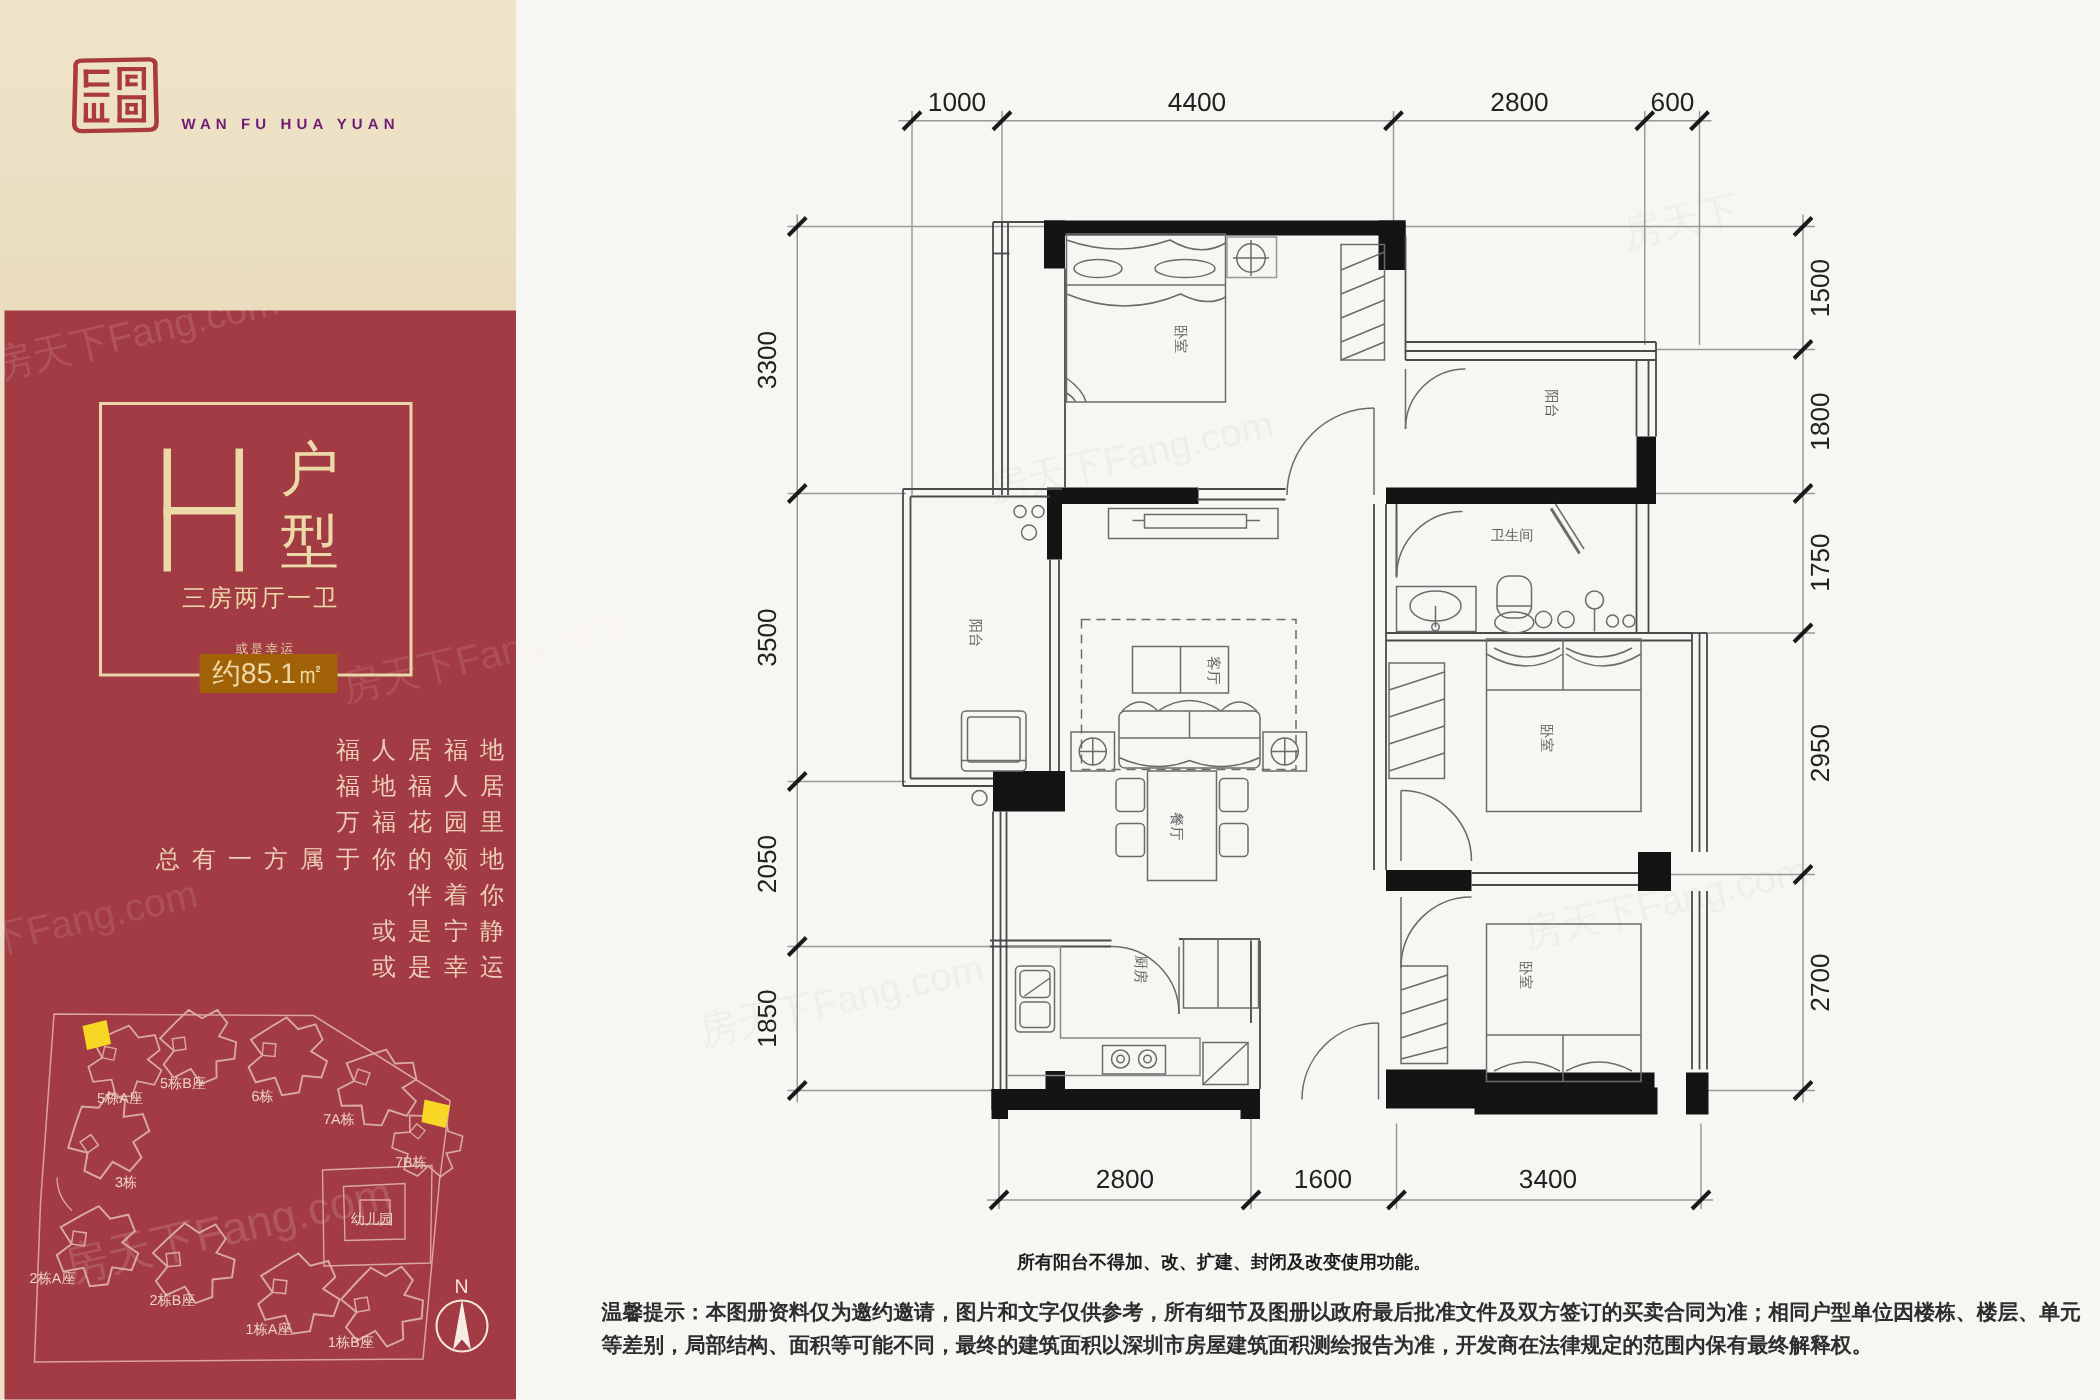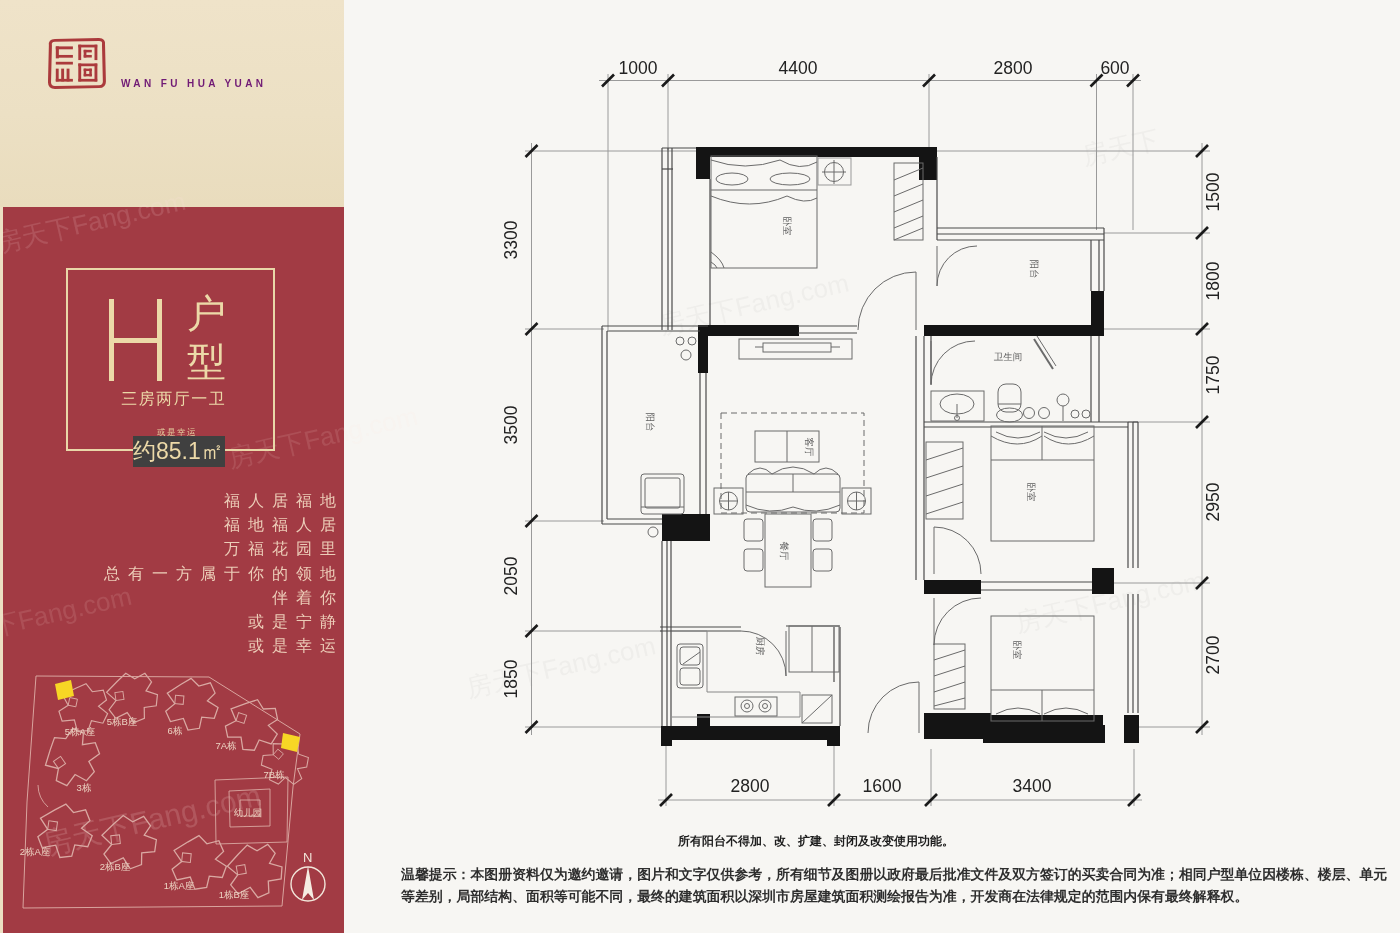--- a/index.html
+++ b/index.html
@@ -70,22 +70,22 @@
 
   <div style="position:absolute;left:109px;top:299px;width:5px;height:82px;background:#ecd9a8;"></div>
   <div style="position:absolute;left:157px;top:299px;width:5px;height:82px;background:#ecd9a8;"></div>
   <div style="position:absolute;left:109px;top:338px;width:53px;height:5px;background:#ecd9a8;"></div>
   <div style="position:absolute;left:187px;top:294px;font-size:39px;line-height:40px;color:#ecd9a8;">户</div>
   <div style="position:absolute;left:187px;top:342px;font-size:39px;line-height:40px;color:#ecd9a8;">型</div>
   <div style="position:absolute;left:0px;top:389px;width:346px;text-align:center;font-size:16px;
        color:#ecd9a8;letter-spacing:1.5px;text-indent:1.5px;">三房两厅一卫</div>
   <div style="position:absolute;left:0px;top:427px;width:354px;text-align:center;font-size:8.5px;
        color:#e4cfa0;letter-spacing:1.5px;">或是幸运</div>
-  <div style="position:absolute;left:133px;top:436px;width:92px;text-align:left;font-size:23px;
-       color:#ecd9a8;background:#404040;">约85.1㎡</div>
+  <div style="position:absolute;left:133px;top:436px;width:92px;text-align:center;font-size:19px;
+       color:#ecd9a8;background:#a16207;">约85.1㎡</div>
 
   <div style="position:absolute;left:0;top:489px;width:344px;text-align:right;font-size:16px;
        color:#eccdb8;letter-spacing:8px;line-height:24.2px;text-indent:8px;">
     福人居福地<br>福地福人居<br>万福花园里<br>总有一方属于你的领地<br>伴着你<br>或是宁静<br>或是幸运
   </div>
 
   <svg id="sitemap" width="344" height="273" viewBox="0 0 344 273" style="position:absolute;left:0;top:660px;">
     <defs>
       <g id="bldg">
         <path d="M0 -14 l7 -5 6 5 8 -3 4 7 -5 6 8 4 -2 8 -9 0 -1 8 -8 2 -4 -8 -9 3 -4 -7 6 -6 -6 -7 z" fill="none" stroke="#d9a8a2" stroke-width="0.9"></path>

